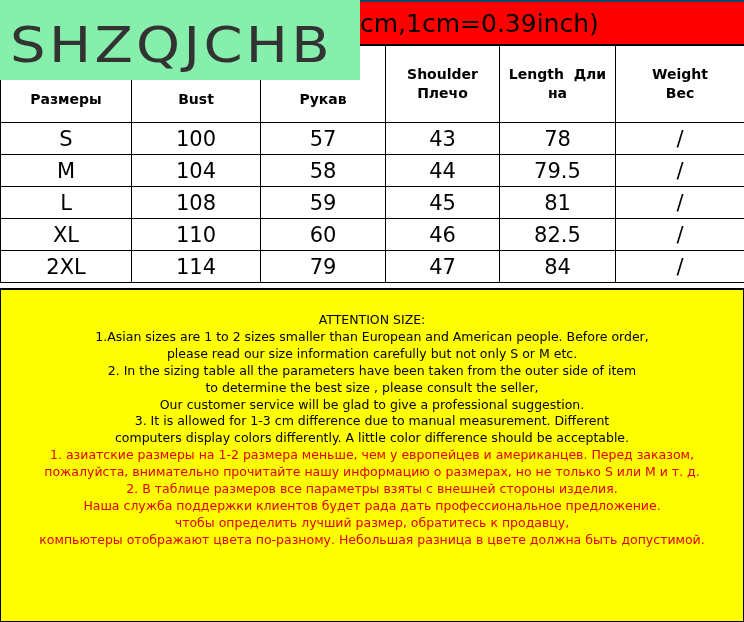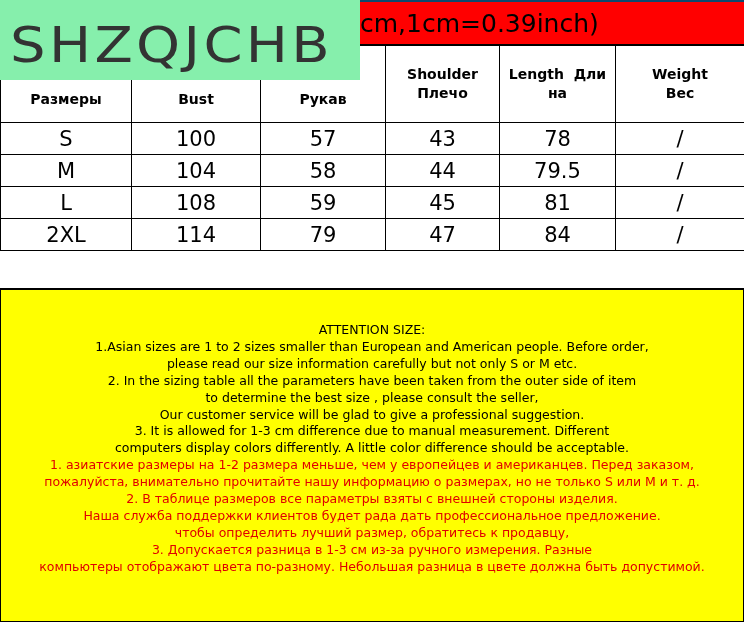--- a/index.html
+++ b/index.html
@@ -7,21 +7,21 @@
   .banner { position:absolute; left:356px; top:0; width:388px; height:45px; background:#ff0000; border-top:2px solid #0c4a6e; border-bottom:1px solid #000; box-sizing:border-box; }
   .banner-text { position:absolute; left:4px; top:7px; font-size:25px; color:#000; white-space:nowrap; }
   .logo-box { position:absolute; left:0; top:0; width:360px; height:80px; background:#86efac; }
   .logo { position:absolute; left:10px; top:16px; font-family:"DejaVu Sans", sans-serif; font-size:50px; letter-spacing:3px; color:#333; font-weight:normal; transform:scaleX(1.12); transform-origin:left top; }
   table.size { position:absolute; left:0; top:45px; border-collapse:collapse; table-layout:fixed; width:744px; }
   table.size td, table.size th { border:1px solid #000; text-align:center; padding:0; }
   table.size th { height:76px; font-size:14px; font-weight:bold; line-height:19px; vertical-align:middle; color:#000; }
   table.size td { height:31px; font-size:21px; color:#000; font-family:"DejaVu Sans", sans-serif; }
   .hidden-hdr { color:#000; position:relative; top:10px;margin-top:10px; }
   .notice { position:absolute; left:0; top:288px; width:744px; height:334px; background:#ffff00; border:1px solid #000; border-top:2px solid #000; box-sizing:border-box; text-align:center; font-size:12.5px; line-height:16.9px; }
-  .notice .en { color:#000; padding-top:32px; }
+  .notice .en { color:#000; padding-top:22px; }
   .notice .ru { color:#e00000; }
   .line { white-space:nowrap; }
 </style>
 </head>
 <body>
 
 <div class="banner">
   <span class="banner-text">cm,1cm=0.39inch)</span>
 </div>
 
@@ -78,20 +78,28 @@
     </tr>
     <tr>
       <td>L</td>
       <td>108</td>
       <td>59</td>
       <td>45</td>
       <td>81</td>
       <td>/</td>
     </tr>
     <tr>
+      <td>XL</td>
+      <td>110</td>
+      <td>60</td>
+      <td>46</td>
+      <td>82.5</td>
+      <td>/</td>
+    </tr>
+    <tr>
       <td>2XL</td>
       <td>114</td>
       <td>79</td>
       <td>47</td>
       <td>84</td>
       <td>/</td>
     </tr>
   </tbody>
 </table>
 
@@ -109,16 +117,15 @@
     <div class="line">Our customer service will be glad to give a professional suggestion.</div>
     <div class="line">3. It is allowed for 1-3 cm difference due to manual measurement. Different</div>
     <div class="line">computers display colors differently. A little color difference should be acceptable.</div>
   </div>
   <div class="ru">
     <div class="line">1. азиатские размеры на 1-2 размера меньше, чем у европейцев и американцев. Перед заказом,</div>
     <div class="line">пожалуйста, внимательно прочитайте нашу информацию о размерах, но не только S или M и т. д.</div>
     <div class="line">2. В таблице размеров все параметры взяты с внешней стороны изделия.</div>
     <div class="line">Наша служба поддержки клиентов будет рада дать профессиональное предложение.</div>
     <div class="line">чтобы определить лучший размер, обратитесь к продавцу,</div>
-    <div class="line">3. Допускается разница в 1-3 см из-за ручного измерения. Разные</div>
     <div class="line">компьютеры отображают цвета по-разному. Небольшая разница в цвете должна быть допустимой.</div>
   </div>
 </div>
 
 </body></html>

